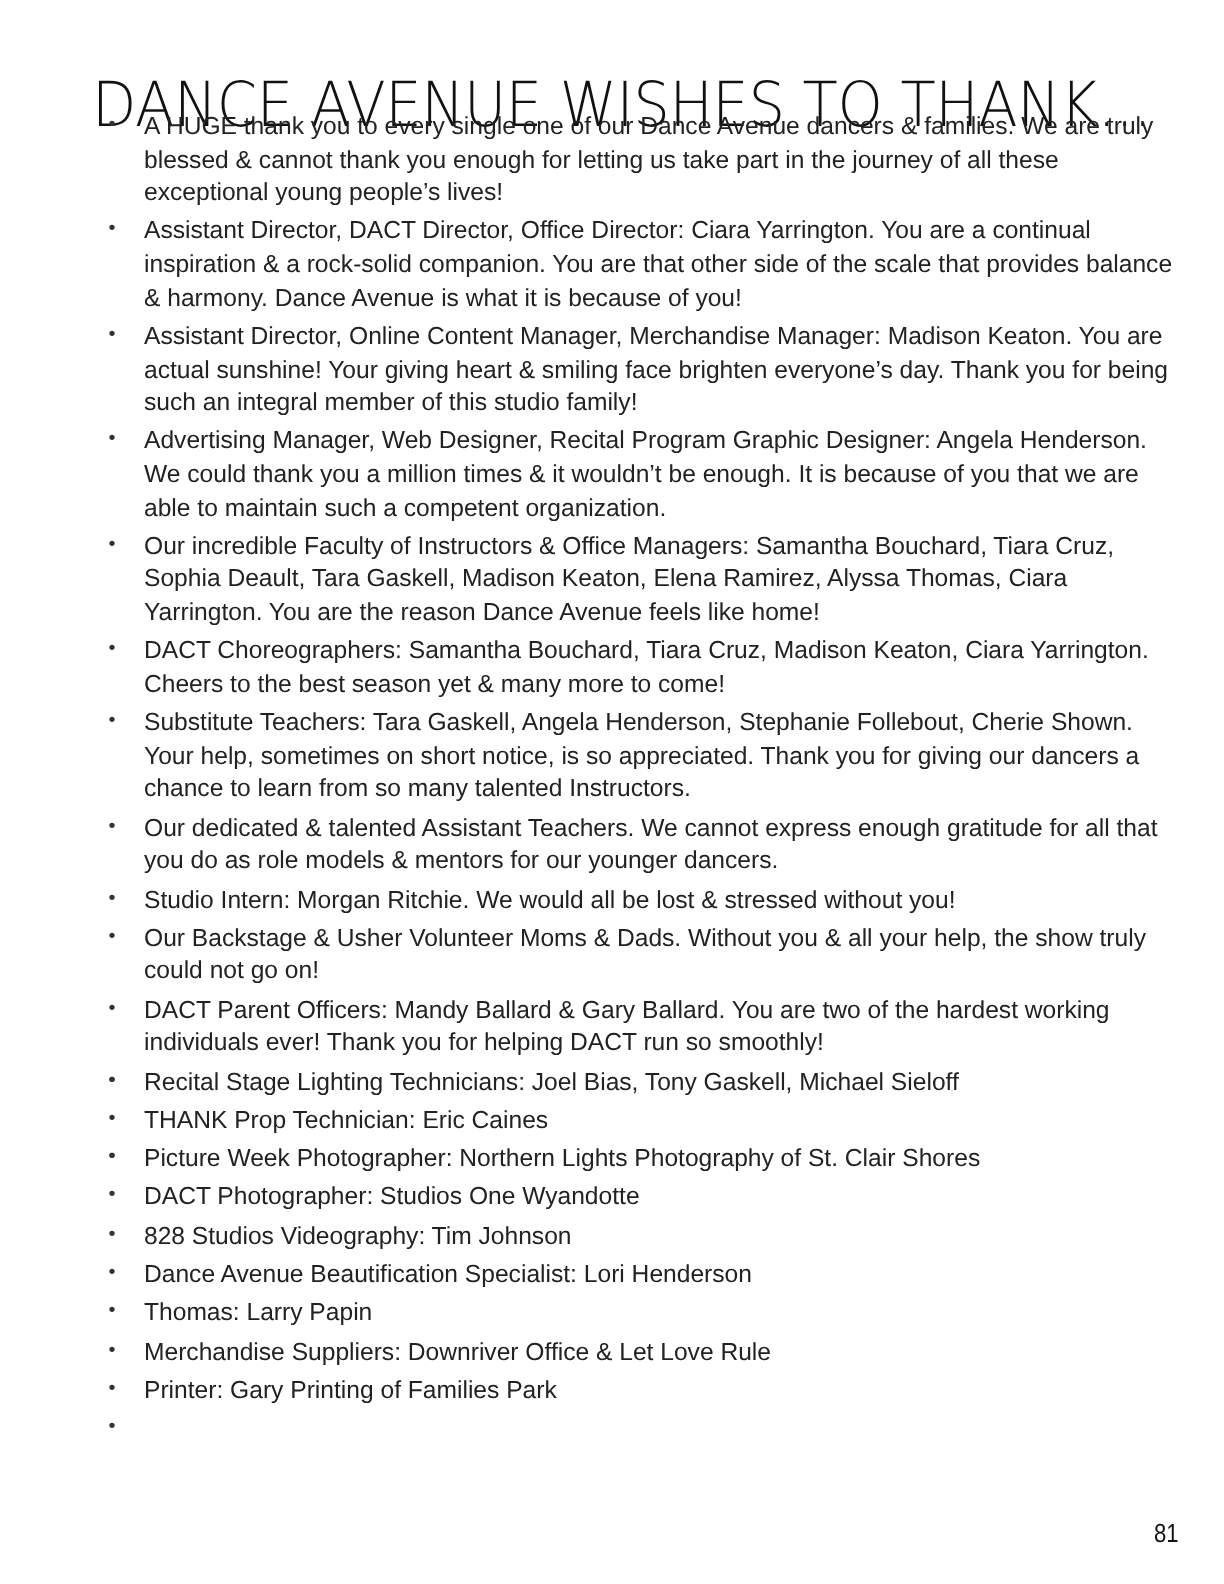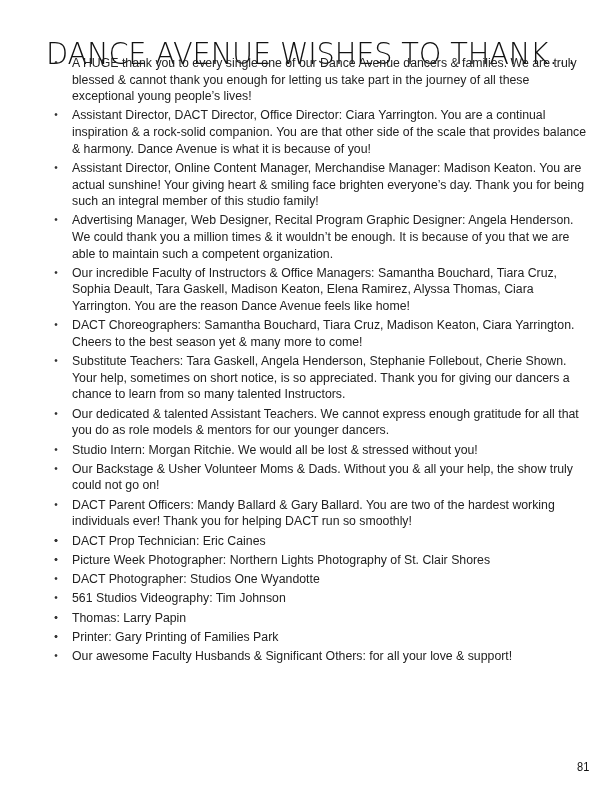--- a/index.html
+++ b/index.html
@@ -41,26 +41,26 @@
   <li class="item"><span class="bullet">•</span><span>Assistant Director, Online Content Manager, Merchandise Manager: Madison Keaton. You are actual sunshine! Your giving heart &amp; smiling face brighten everyone’s day. Thank you for being such an integral member of this studio family!</span></li>
   <li class="item"><span class="bullet">•</span><span>Advertising Manager, Web Designer, Recital Program Graphic Designer: Angela Henderson. We could thank you a million times &amp; it wouldn’t be enough. It is because of you that we are able to maintain such a competent organization.</span></li>
   <li class="item"><span class="bullet">•</span><span>Our incredible Faculty of Instructors &amp; Office Managers: Samantha Bouchard, Tiara Cruz, Sophia Deault, Tara Gaskell, Madison Keaton, Elena Ramirez, Alyssa Thomas, Ciara Yarrington. You are the reason Dance Avenue feels like home!</span></li>
   <li class="item"><span class="bullet">•</span><span>DACT Choreographers: Samantha Bouchard, Tiara Cruz, Madison Keaton, Ciara Yarrington. Cheers to the best season yet &amp; many more to come!</span></li>
   <li class="item"><span class="bullet">•</span><span>Substitute Teachers: Tara Gaskell, Angela Henderson, Stephanie Follebout, Cherie Shown. Your help, sometimes on short notice, is so appreciated. Thank you for giving our dancers a chance to learn from so many talented Instructors.</span></li>
   <li class="item"><span class="bullet">•</span><span>Our dedicated &amp; talented Assistant Teachers. We cannot express enough gratitude for all that you do as role models &amp; mentors for our younger dancers.</span></li>
   <li class="item"><span class="bullet">•</span><span>Studio Intern: Morgan Ritchie. We would all be lost &amp; stressed without you!</span></li>
   <li class="item"><span class="bullet">•</span><span>Our Backstage &amp; Usher Volunteer Moms &amp; Dads. Without you &amp; all your help, the show truly could not go on!</span></li>
   <li class="item"><span class="bullet">•</span><span>DACT Parent Officers: Mandy Ballard &amp; Gary Ballard. You are two of the hardest working individuals ever! Thank you for helping DACT run so smoothly!</span></li>
   <li class="item"><span class="bullet">•</span></li>
-  <li class="item"><span class="bullet">•</span></li>
-  <li class="item"><span class="bullet">•</span><span>DACT Prop Technician: Eric Caines</span></li>
+  <li class="item"><span class="bullet">•</span><span>Recital Stage Lighting Technicians: Joel Bias, Tony Gaskell, Michael Sieloff</span></li>
+  <li class="item"><span class="bullet">•</span><span>THANK Prop Technician: Eric Caines</span></li>
   <li class="item"><span class="bullet">•</span></li>
   <li class="item"><span class="bullet">•</span><span>Picture Week Photographer: Northern Lights Photography of St. Clair Shores</span></li>
   <li class="item"><span class="bullet">•</span><span>DACT Photographer: Studios One Wyandotte</span></li>
-  <li class="item"><span class="bullet">•</span><span>561 Studios Videography: Tim Johnson</span></li>
+  <li class="item"><span class="bullet">•</span><span>828 Studios Videography: Tim Johnson</span></li>
+  <li class="item"><span class="bullet">•</span><span>Dance Avenue Beautification Specialist: Lori Henderson</span></li>
+  <li class="item"><span class="bullet">•</span><span>Thomas: Larry Papin</span></li>
+  <li class="item"><span class="bullet">•</span><span>Merchandise Suppliers: Downriver Office &amp; Let Love Rule</span></li>
+  <li class="item"><span class="bullet">•</span><span>Printer: Gary Printing of Families Park</span></li>
   <li class="item"><span class="bullet">•</span></li>
-  <li class="item"><span class="bullet">•</span><span>Thomas: Larry Papin</span></li>
-  <li class="item"><span class="bullet">•</span></li>
-  <li class="item"><span class="bullet">•</span><span>Printer: Gary Printing of Families Park</span></li>
-  <li class="item"><span class="bullet">•</span><span>Our awesome Faculty Husbands &amp; Significant Others: for all your love &amp; support!</span></li>
 </ul>
 
 <div class="page-num">81</div>
 
 </body></html>

